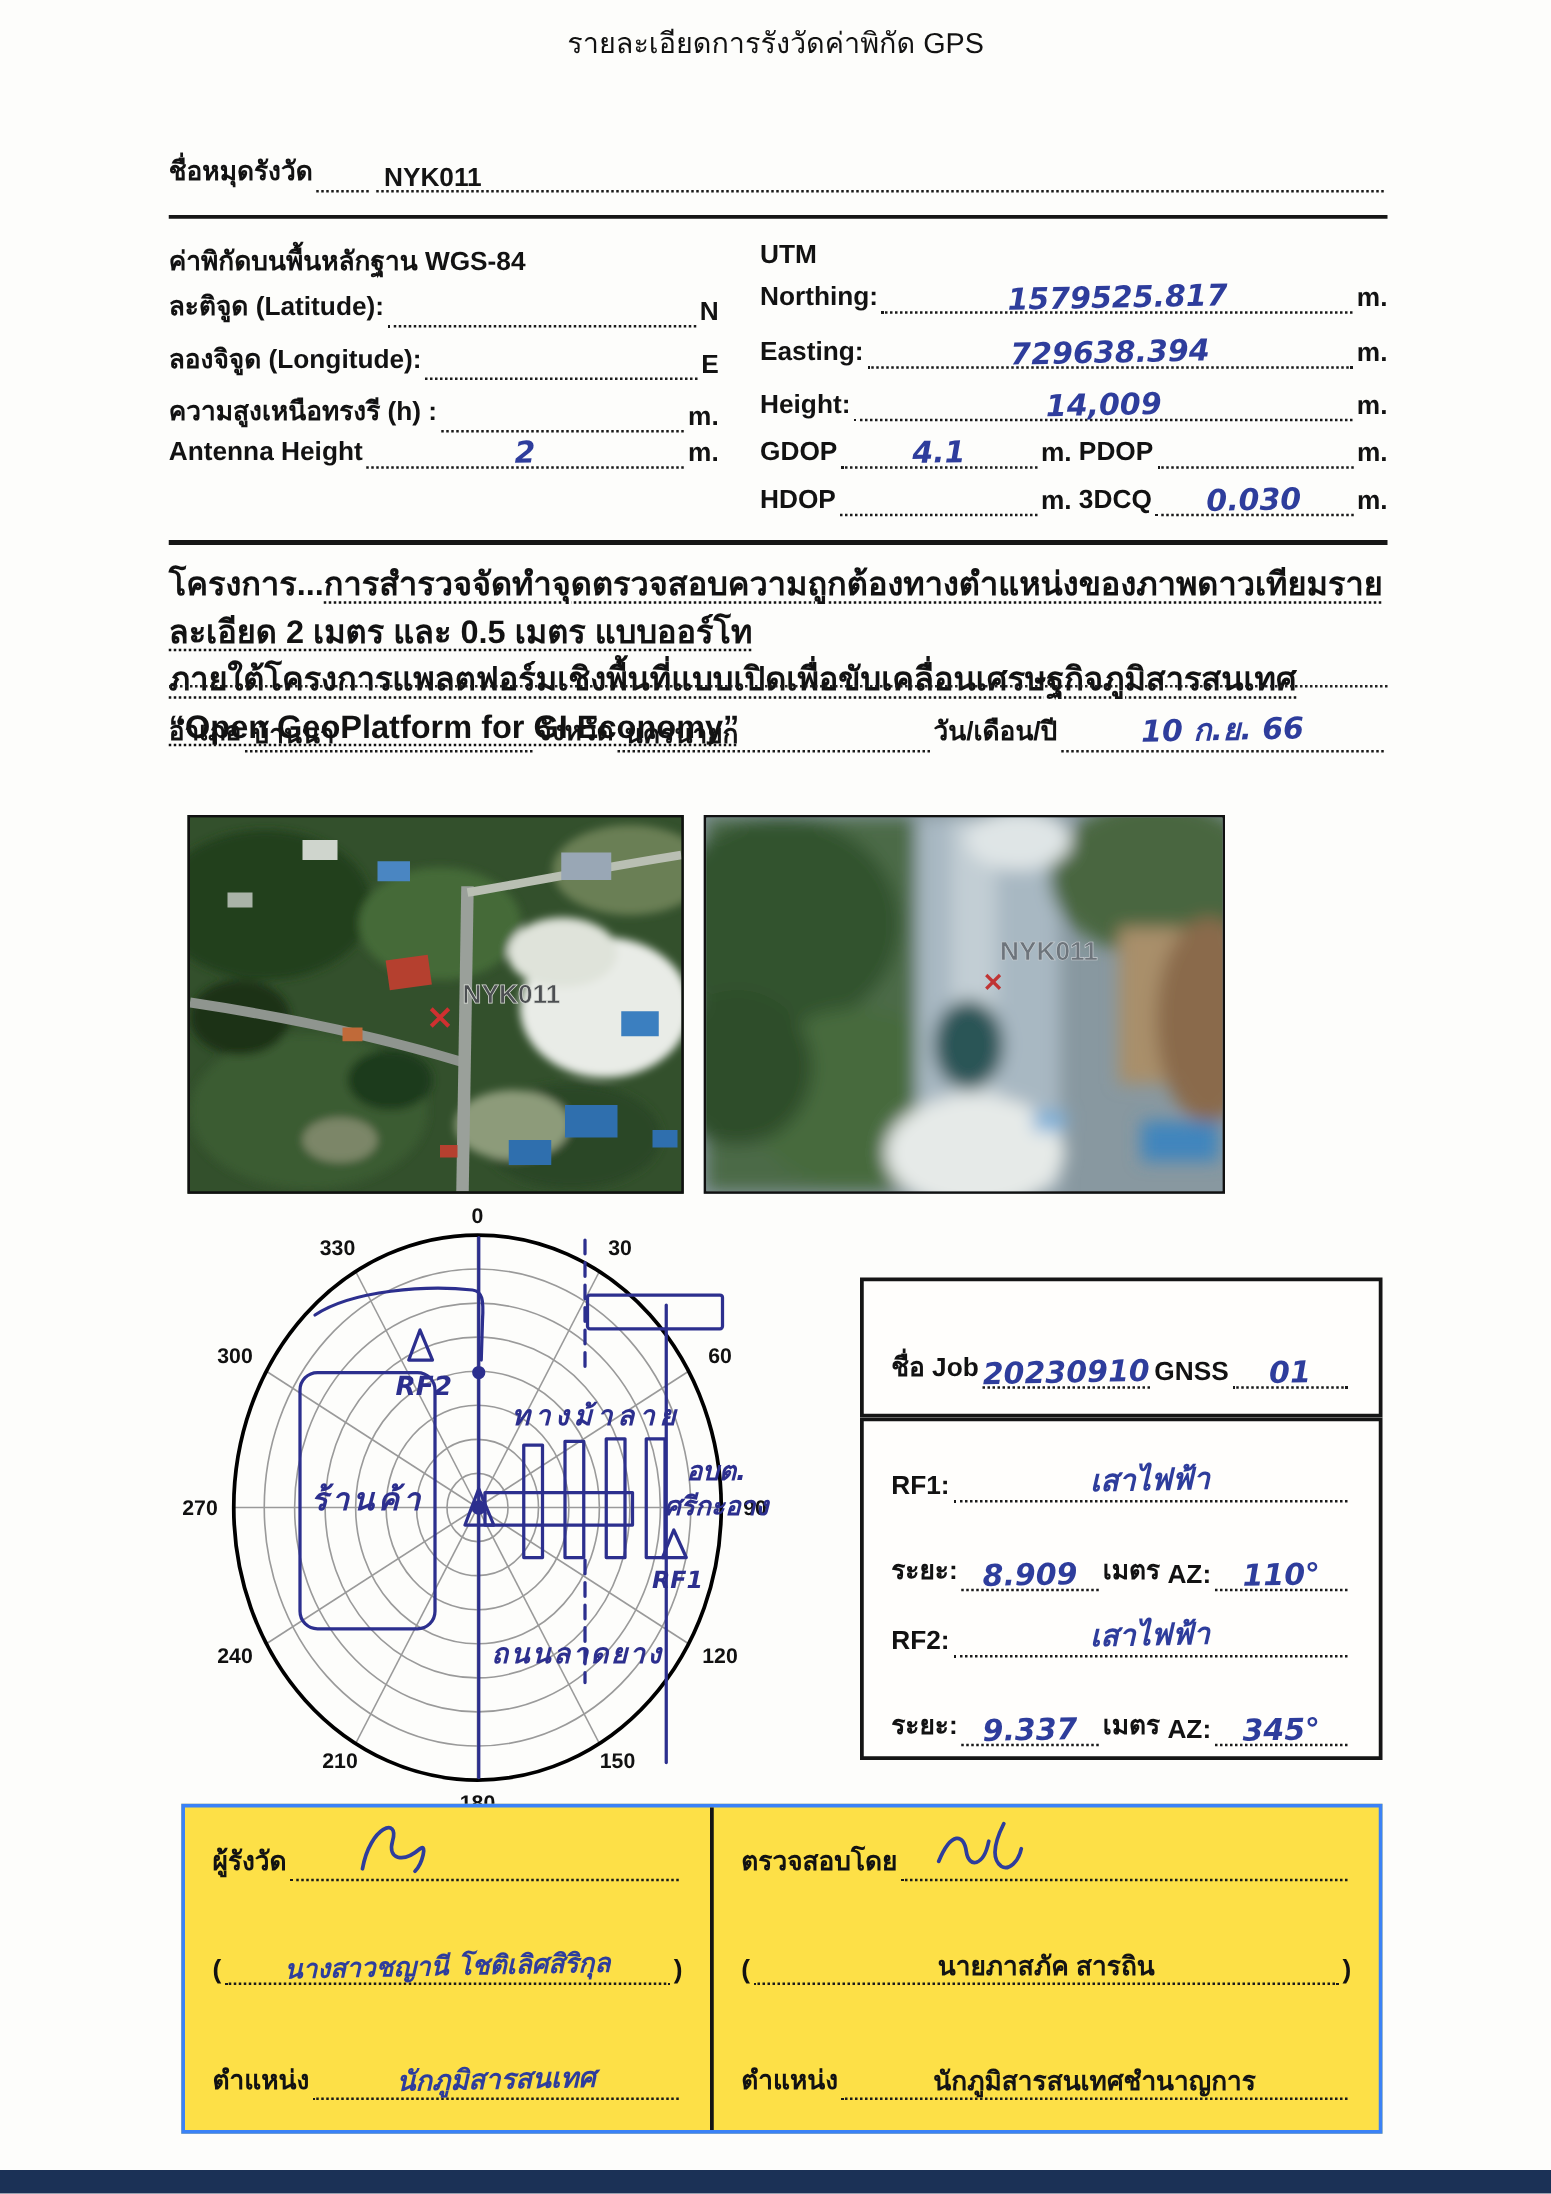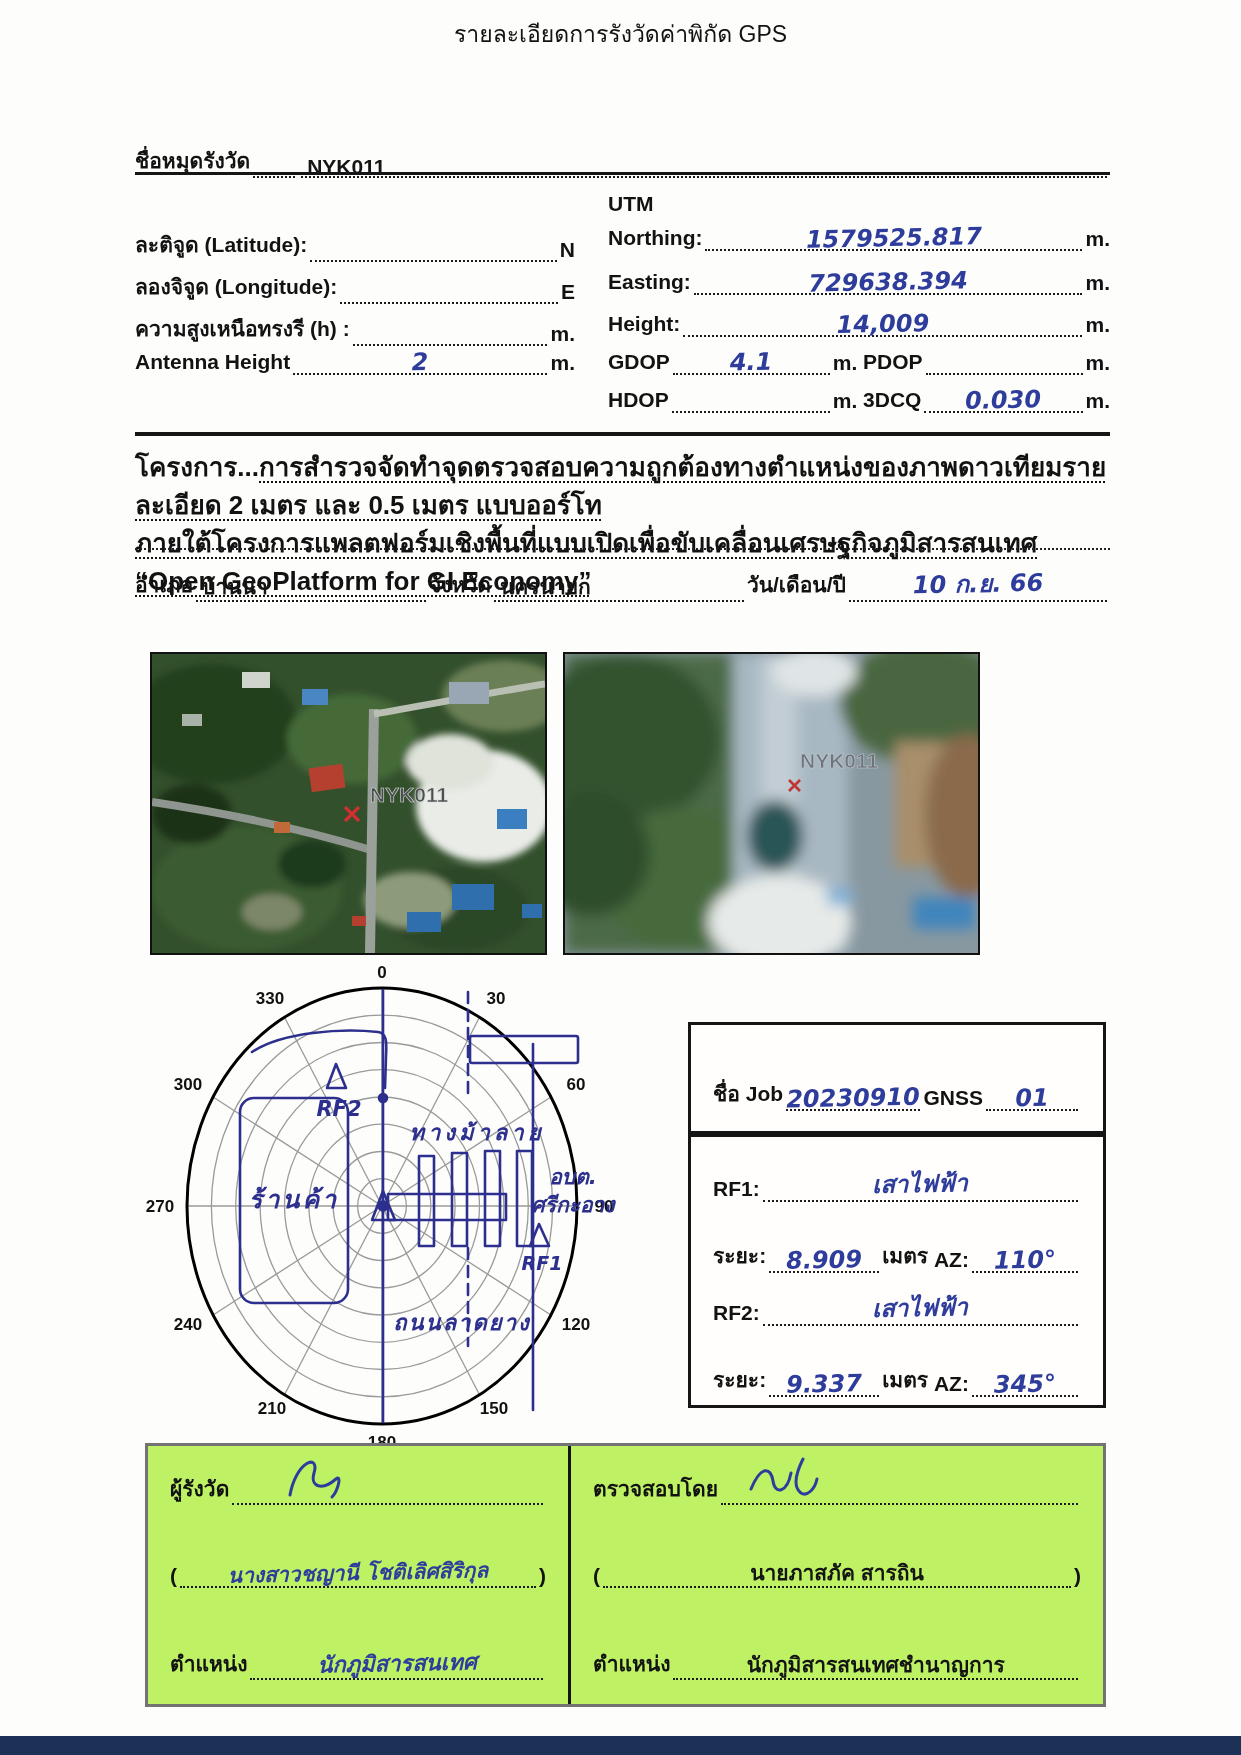--- a/index.html
+++ b/index.html
@@ -18,45 +18,46 @@
   .over.left{left:6px;transform:none;}
   .typed{color:#141414;font-weight:700;}
   .hw{font-family:"DejaVu Sans",sans-serif;color:#2e3d9c;font-weight:700;font-style:italic;
       transform:translateX(-50%) rotate(-1.2deg);font-size:24px;}
   .rule{position:absolute;background:#161616;}
   .dotline{position:absolute;border-bottom:2.4px dotted #222;}
   .proj{position:absolute;font-size:26px;font-weight:700;line-height:38px;}
   .proj .u{text-decoration:underline;text-decoration-style:dotted;text-decoration-thickness:2px;text-underline-offset:5px;}
   .mapbox{position:absolute;border:2px solid #111;background:#2e4a2a;}
   .box{position:absolute;border:3px solid #151515;background:#fffefc;}
-  .sig-table{position:absolute;border:3px solid #737373;display:grid;grid-template-columns:420px 1fr;background:#bef264;}
+  .sig-table{position:absolute;border:3px solid #3b82f6;display:grid;grid-template-columns:420px 1fr;background:#fde047;}
   .sig-cell{position:relative;padding:26px 22px 20px 22px;display:flex;flex-direction:column;justify-content:space-between;}
   .sig-cell.right{border-left:3px solid #151515;}
   .srow{position:relative;display:flex;align-items:flex-end;font-size:21px;font-weight:700;white-space:nowrap;margin-bottom:16px;}
   .sig-svg{position:absolute;left:110px;bottom:4px;}
   .botbar{position:absolute;left:0;width:1241px;background:#1b3156;}
 </style>
 </head>
 <body>
 
 <div class="page">
 
   <div class="abs" style="left:0;top:14px;width:1241px;">
     <div class="ctr title" style="margin-top:2px;">รายละเอียดการรังวัดค่าพิกัด GPS</div>
   </div>
 
-  <div class="frow" style="left:135px;top:144px;width:975px;">
+  <div class="frow" style="left:135px;top:120px;width:975px;">
     <span class="lbl">ชื่อหมุดรังวัด</span>
     <span class="dots fix" style="width:42px"></span>
     <span class="dots">
       <span class="over left typed">NYK011</span>
     </span>
   </div>
   <div class="rule" style="left:135px;top:172px;width:975px;height:3px;"></div>
 
+  <div class="abs b" style="left:135px;top:192px;font-size:21px;">ค่าพิกัดบนพื้นหลักฐาน WGS-84</div>
   <div class="frow" style="left:135px;top:228px;width:440px;">
     <span class="lbl">ละติจูด (Latitude):</span>
     <span class="dots"></span>
     <span>N</span>
   </div>
   <div class="frow" style="left:135px;top:270px;width:440px;">
     <span class="lbl">ลองจิจูด (Longitude):</span>
     <span class="dots"></span>
     <span>E</span>
   </div>

